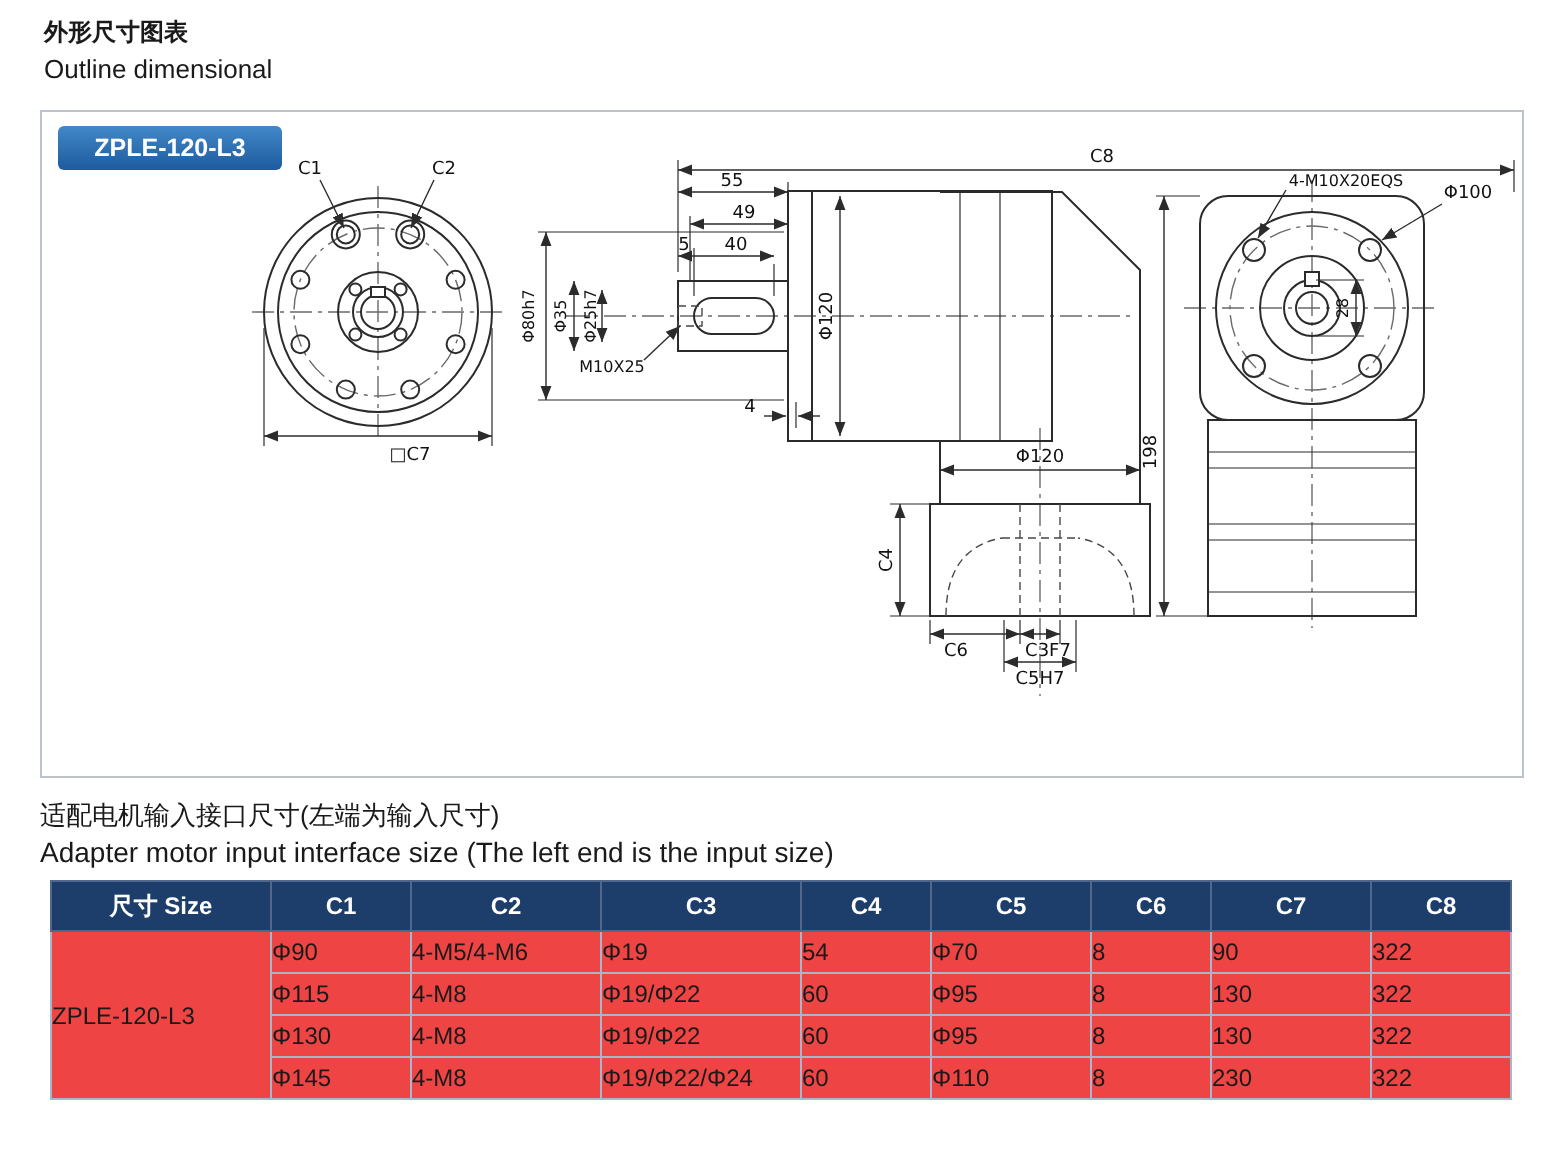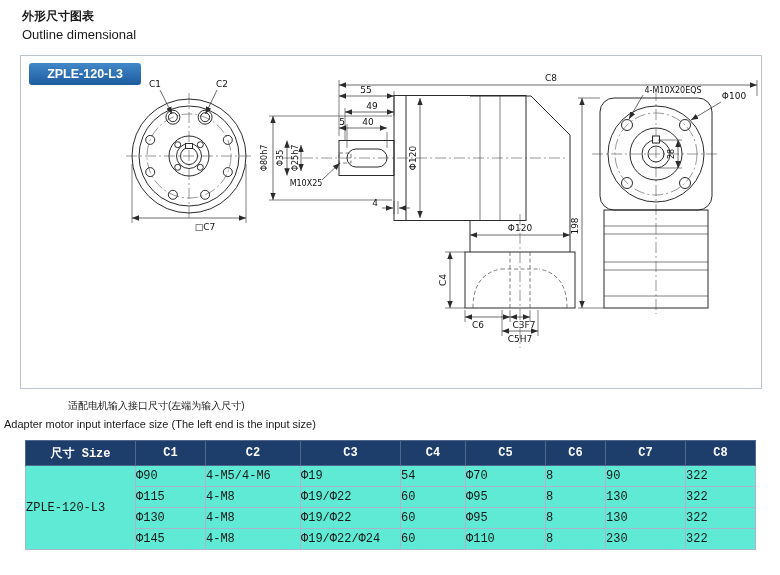--- a/index.html
+++ b/index.html
@@ -17,27 +17,26 @@
     position:absolute; left:20px; top:55px; width:742px; height:334px;
     border:1px solid #bcc3ca; background:#fff;
   }
   .badge {
     position:absolute; left:8px; top:7px; z-index:2;
     width:112px; height:22px; line-height:22px; text-align:center;
     color:#fff; font-size:12.5px; font-weight:bold;
     background:linear-gradient(180deg,#4288c8,#1d5b9e);
     border-radius:3px;
   }
-  .note-zh { position:absolute; left:20px; top:399px; font-size:10px;margin-left:48px; }
-  .note-en { position:absolute; left:4px; top:418px; font-size:11px; }
+  .note-zh { position:absolute; left:20px; top:399px; font-size:13px; }
+  .note-en { position:absolute; left:20px; top:418px; font-size:14px; }
   table.size-table {
     position:absolute; left:25px; top:440px; width:730px;
     border-collapse:collapse; table-layout:fixed; font-size:12px;
-    background:#5eead4;
-    font-family:Liberation Mono, monospace;
+    background:#ef4444;
   }
   .size-table th {
     background:#1d3d6b; color:#fff; font-weight:bold;
     border:1px solid #51688e; height:25px; text-align:center;
   }
   .size-table td {
     border:1px solid #a8b6cb; height:21px; color:#1a1a1a;
   }
   
   svg.drawing { position:absolute; left:0; top:0; }

